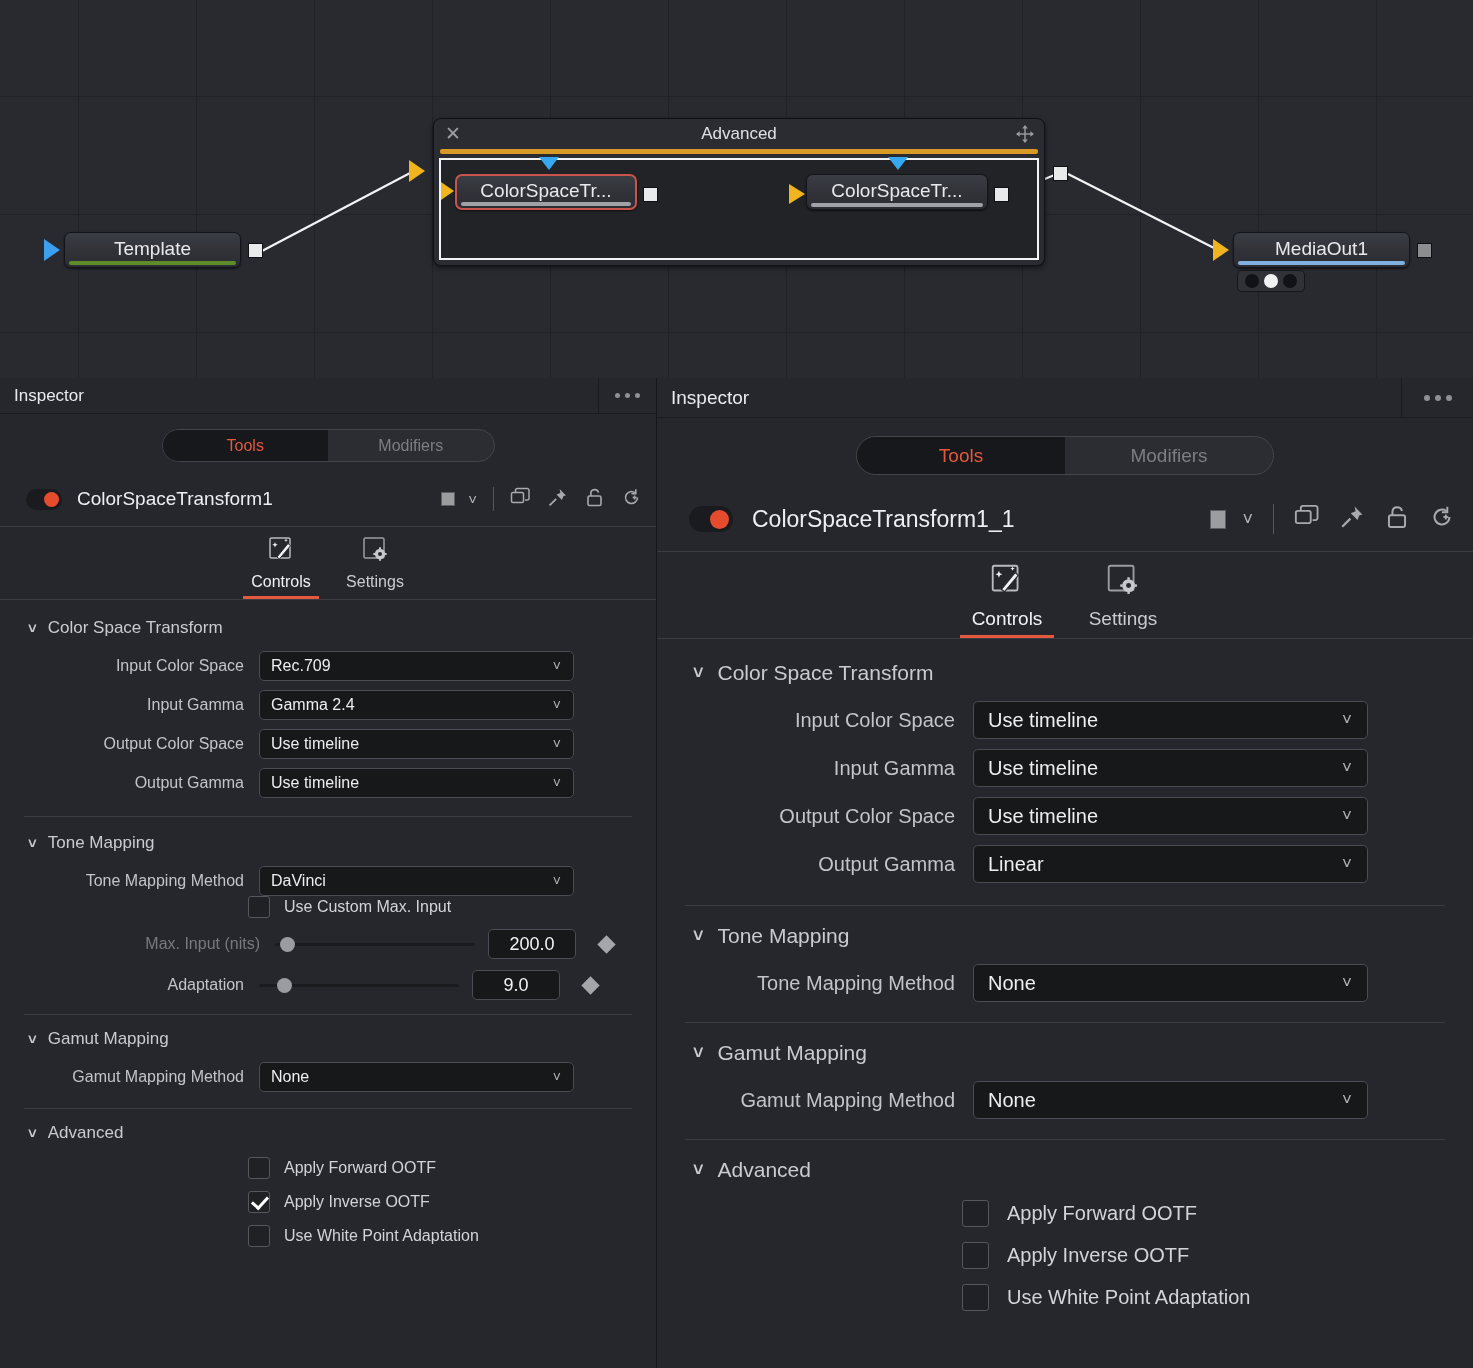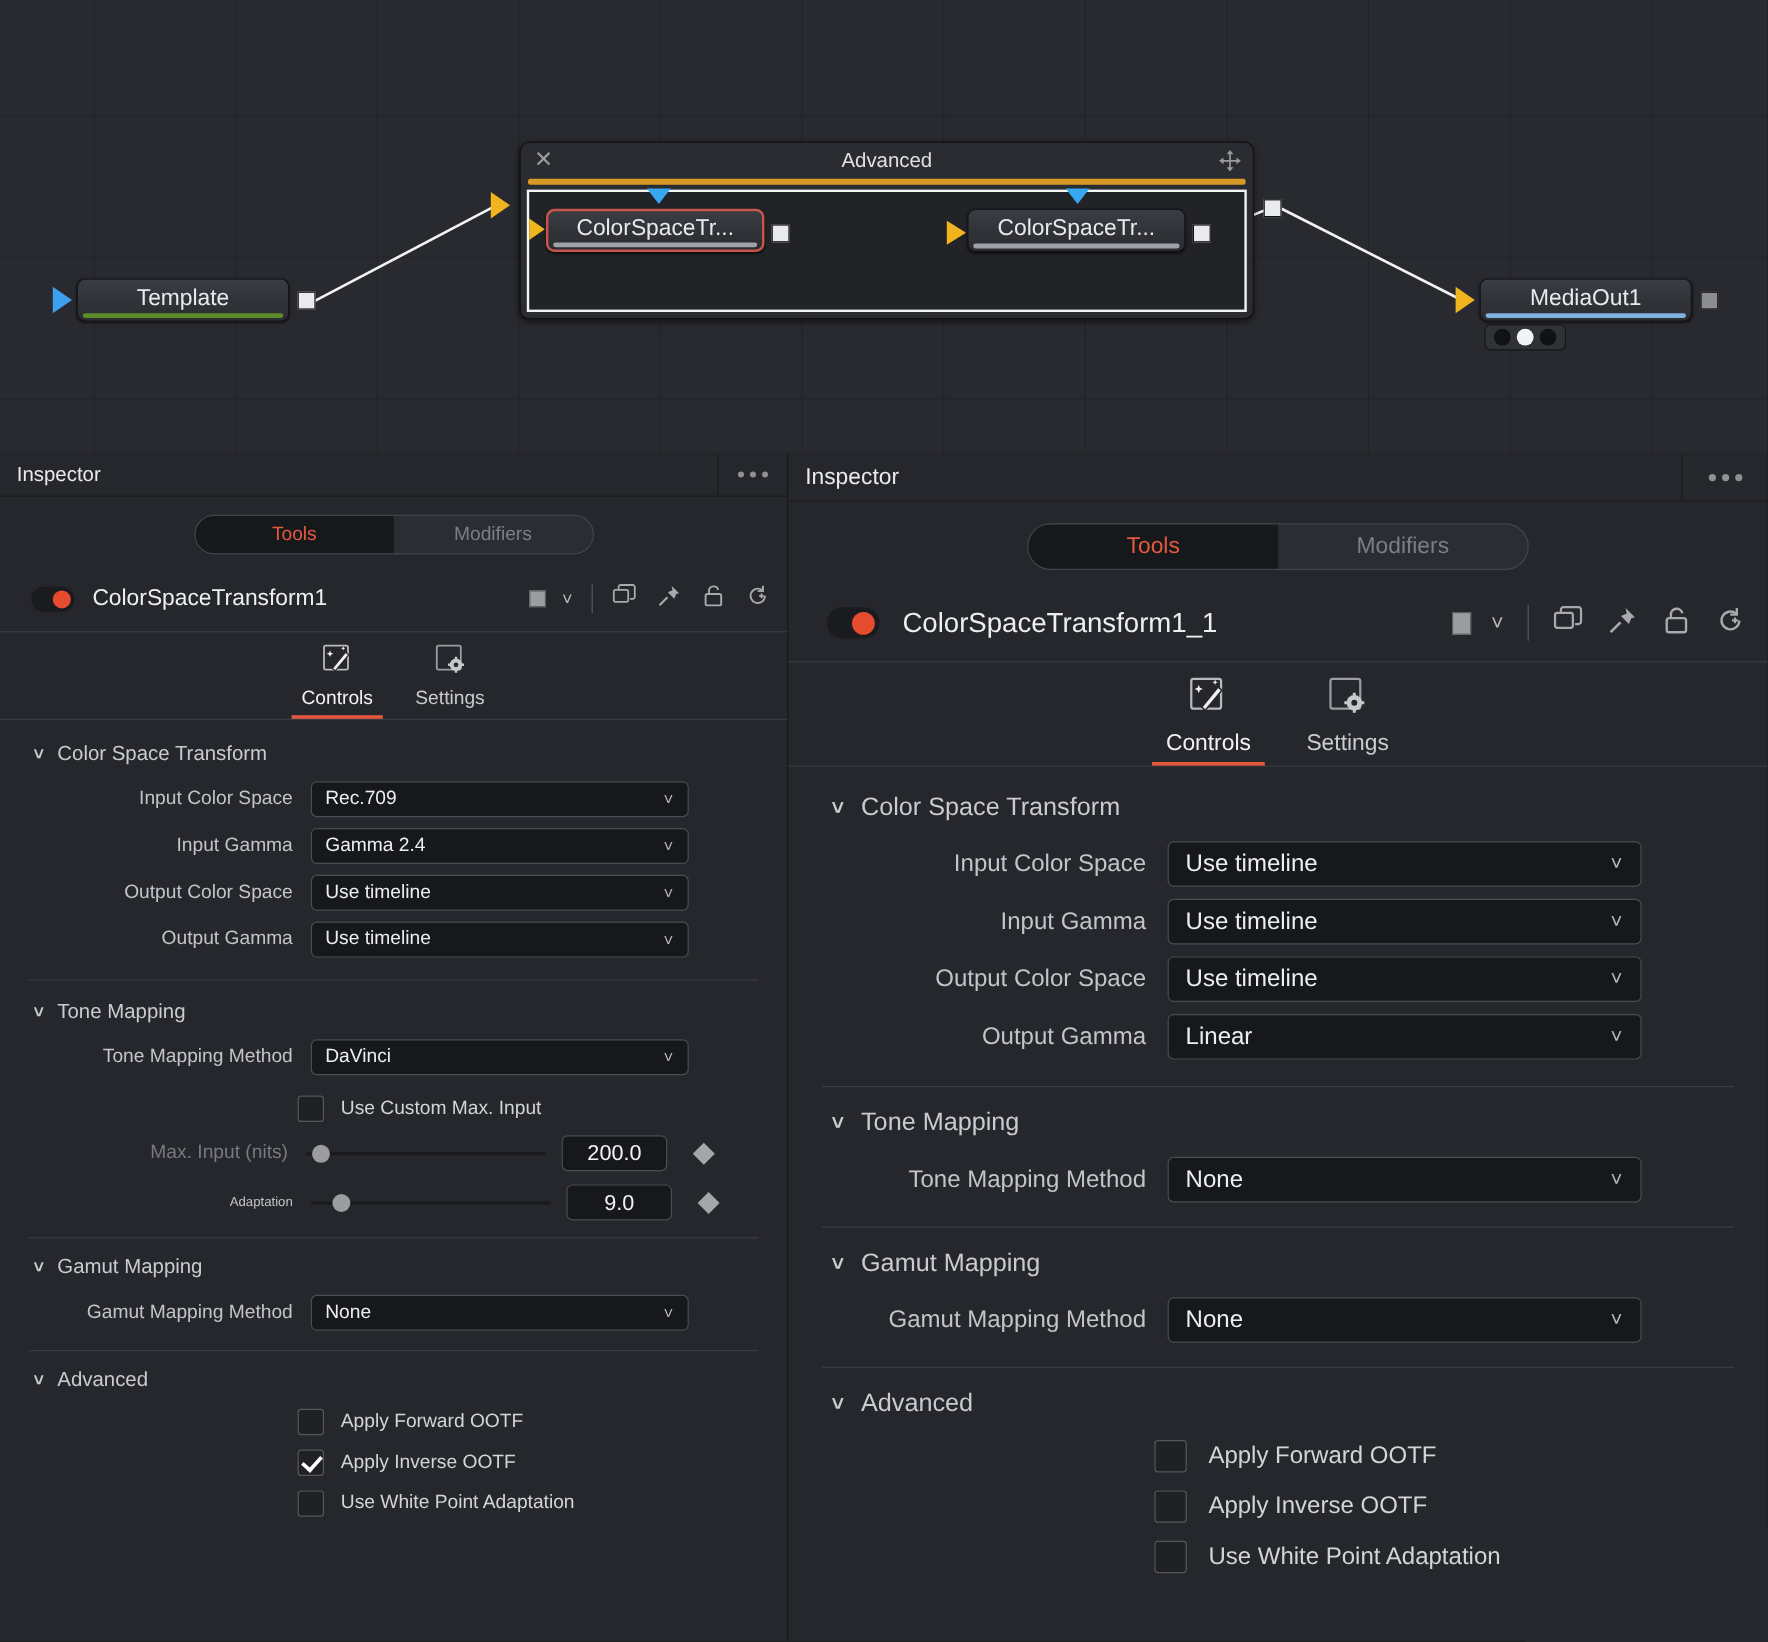--- a/index.html
+++ b/index.html
@@ -378,39 +378,39 @@
     </div>
 
     <div class="param-row" style="margin-top:13px; padding-left:14px;">
       <span class="param-label" style="width:230px; font-size:16px;">Tone Mapping Method</span>
       <span class="combo" style="margin-left:15px; width:315px; height:30px;">
         <span class="cv" style="padding-left:11px; font-size:16px;">DaVinci</span>
         <span class="cchev" style="padding-right:12px; font-size:14px;">˅</span>
       </span>
     </div>
 
-    <div class="cbrow" style="margin-top:17px; padding-left:248px;">
+    <div class="cbrow" style="margin-top:0; padding-left:248px;">
       <span class="cbox" style="width:22px; height:22px;"></span>
       <span class="cblabel" style="margin-left:14px; font-size:16px;">Use Custom Max. Input</span>
     </div>
 
-    <div class="param-row" style="margin-top:11px; padding-left:10px;">
+    <div class="param-row" style="margin-top:11px; padding-left:30px;">
       <span class="param-label dim" style="width:230px; font-size:16px;">Max. Input (nits)</span>
       <span class="slider" style="margin-left:15px; width:200px; height:24px;">
         <span class="track"></span>
         <span class="knob" style="left:5px;"></span>
       </span>
       <span class="numbox" style="margin-left:13px; width:88px; height:30px; font-size:18px;">200.0</span>
       <span class="diamond" style="margin-left:24px; width:13px; height:13px;"></span>
     </div>
 
 
 
     <div class="param-row" style="margin-top:11px; padding-left:14px;">
-      <span class="param-label" style="width:230px; font-size:11px;text-align:right;">Adaptation</span>
+      <span class="param-label" style="width:230px; font-size:16px;text-align:right;">Adaptation</span>
       <span class="slider" style="margin-left:15px; width:200px; height:24px;">
         <span class="track"></span>
         <span class="knob" style="left:18px;"></span>
       </span>
       <span class="numbox" style="margin-left:13px; width:88px; height:30px; font-size:18px;">9.0</span>
       <span class="diamond" style="margin-left:24px; width:13px; height:13px;"></span>
     </div>
 
     <div class="hr" style="margin:14px 24px 0 24px;"></div>
 

